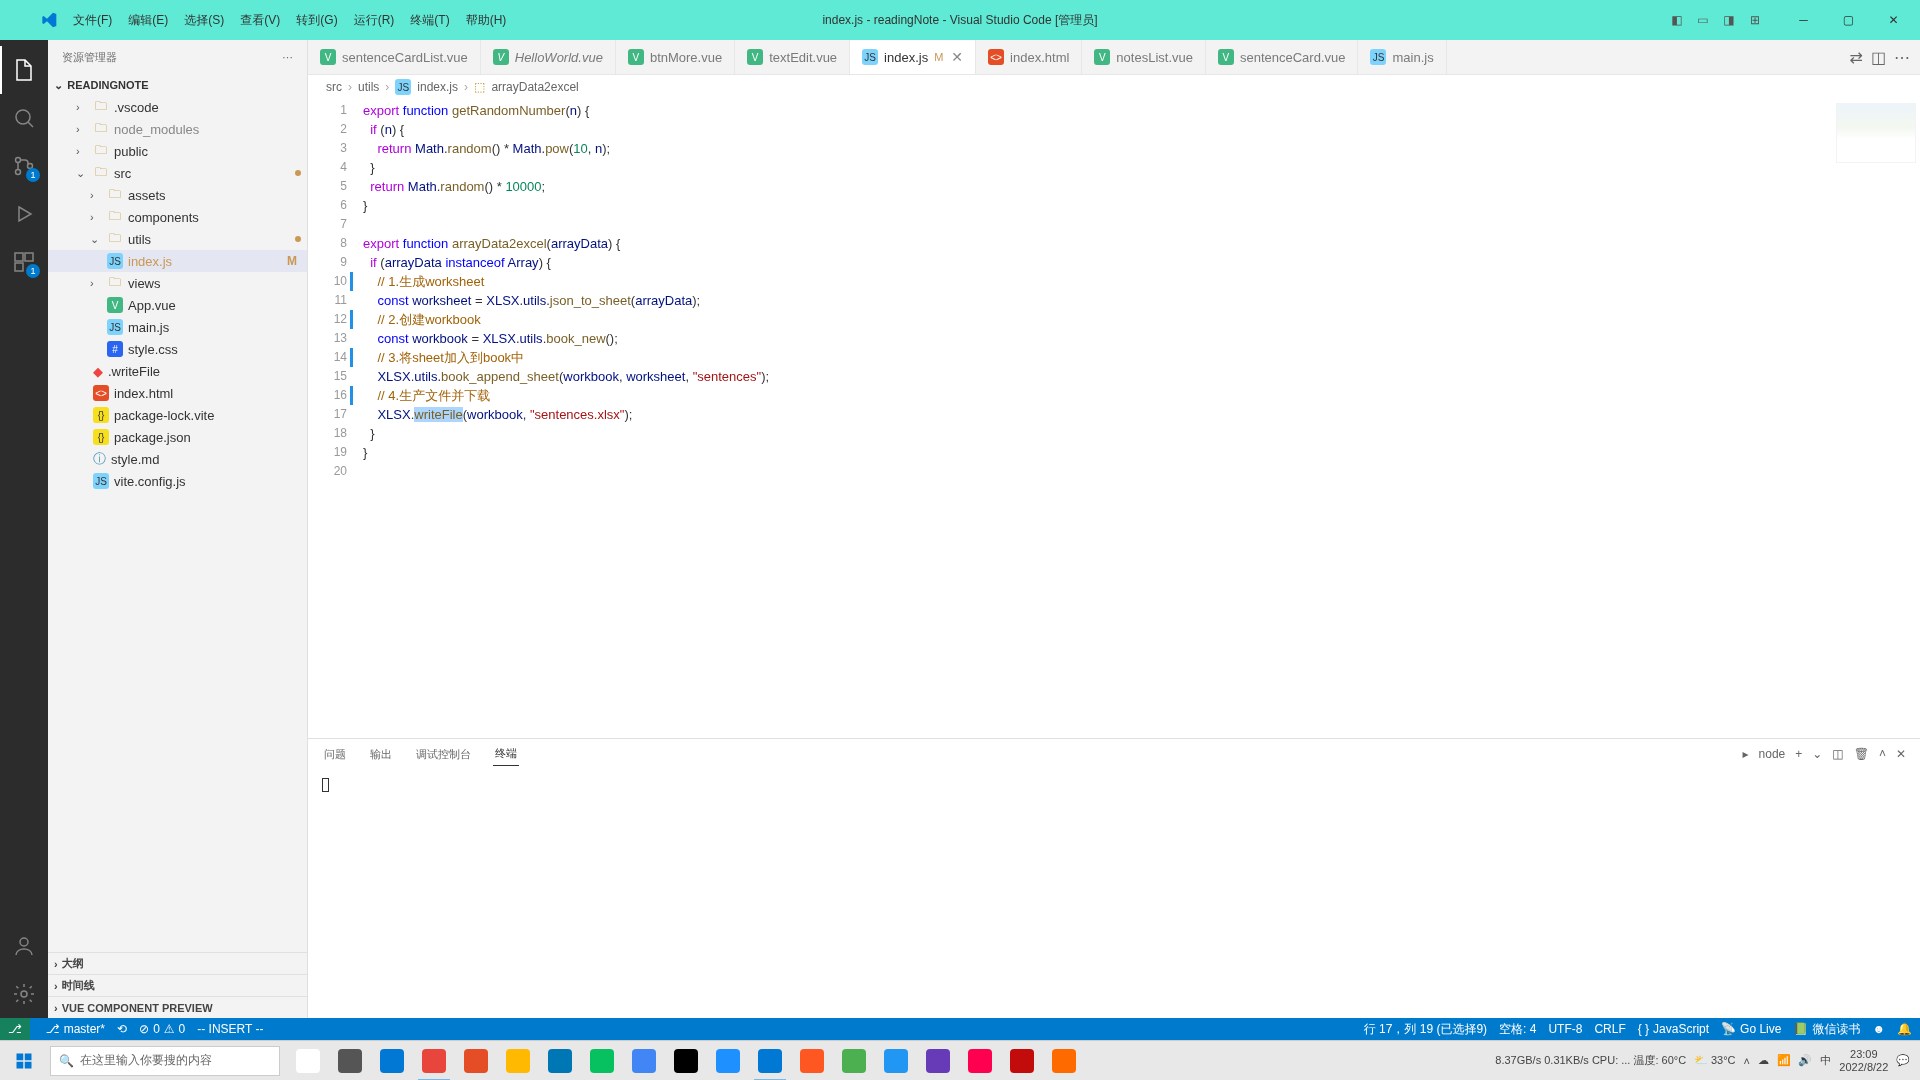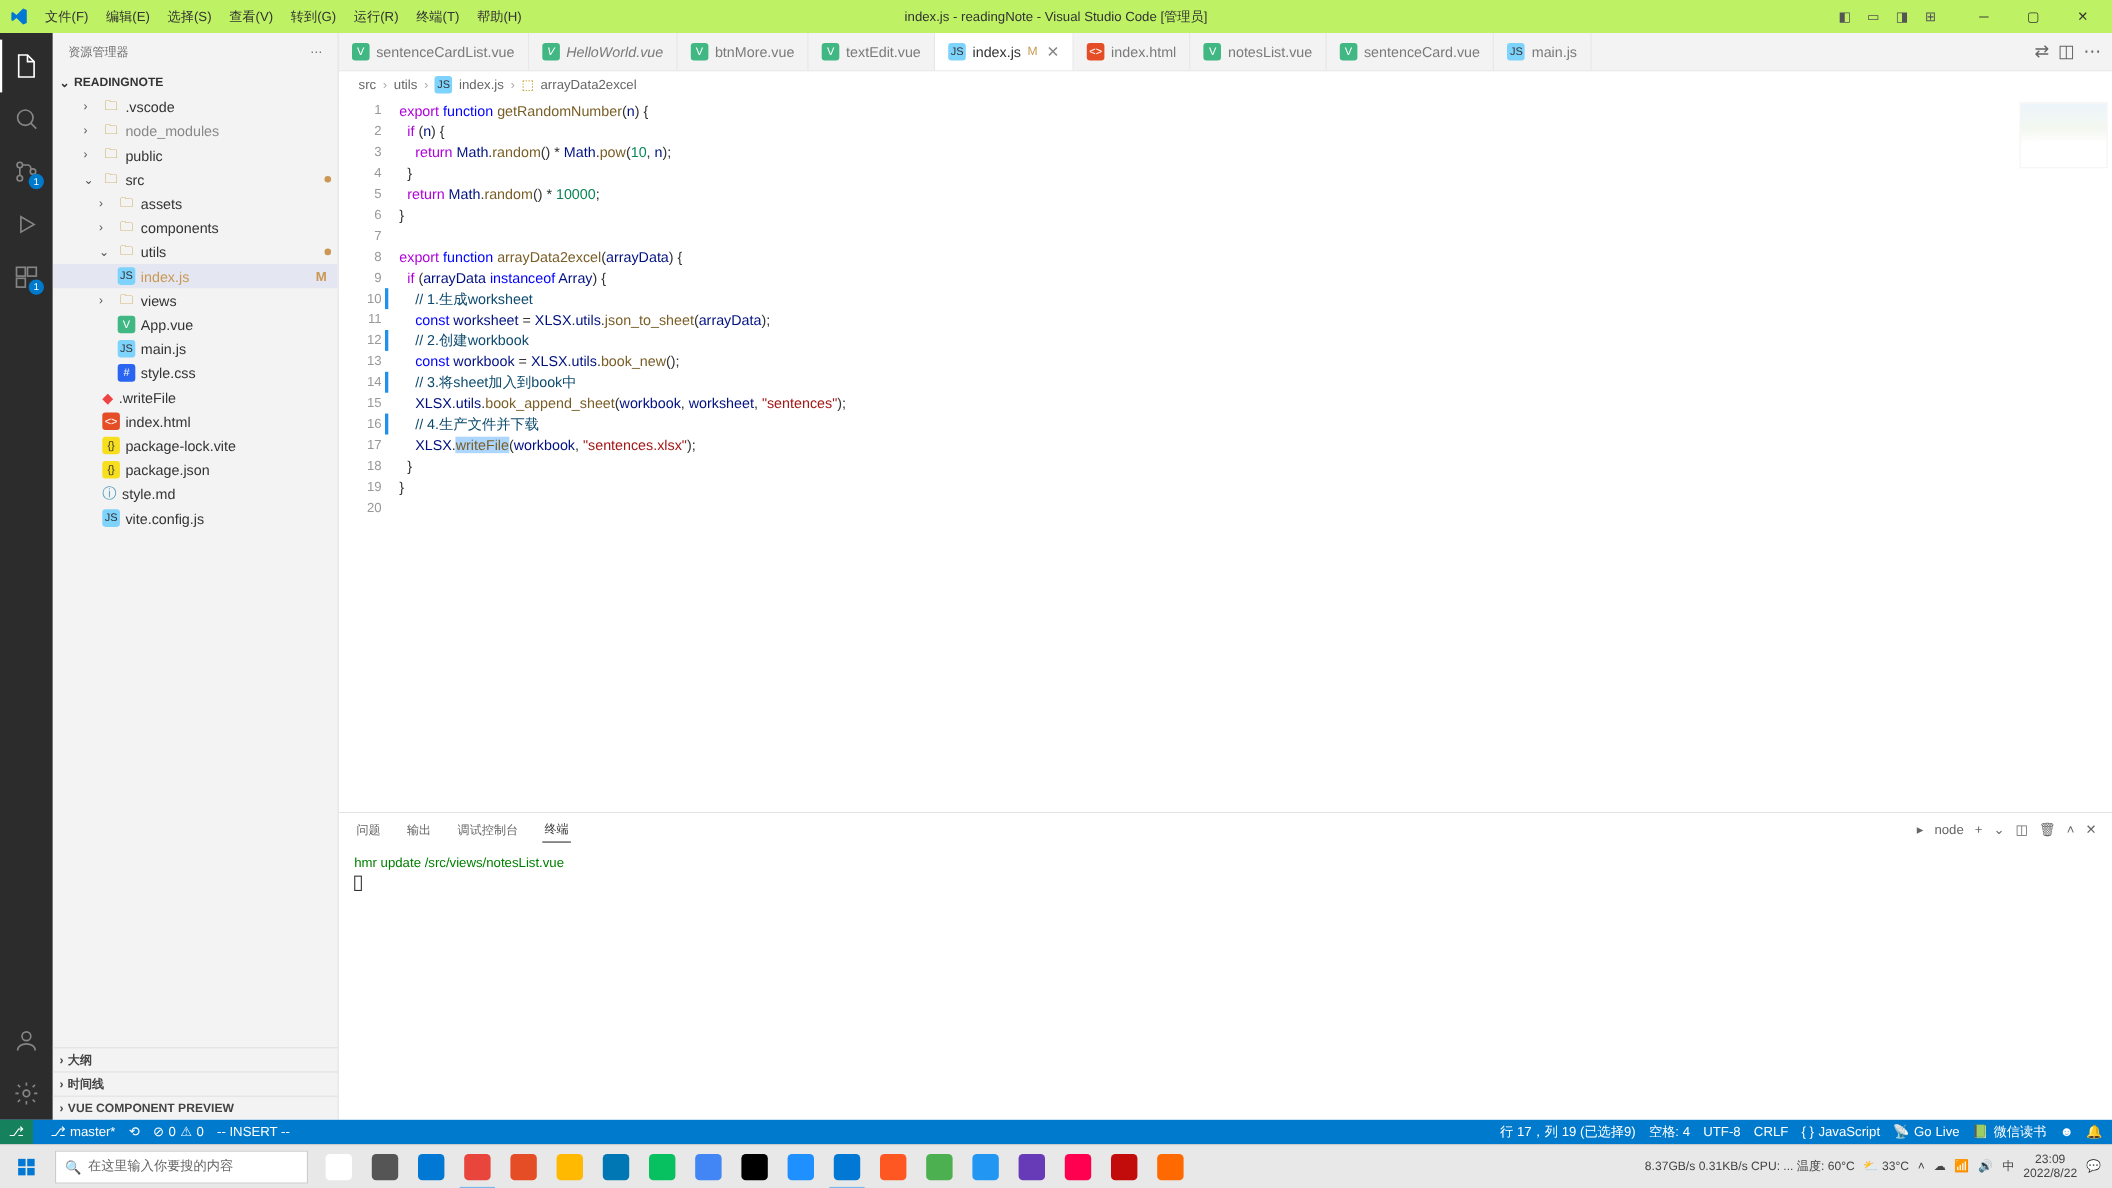--- a/index.html
+++ b/index.html
@@ -1,19 +1,19 @@
 <!DOCTYPE html>
 <html><head>
 <meta charset="utf-8">
 <style>
 * { margin: 0; padding: 0; box-sizing: border-box; font-family: "Segoe UI", "Microsoft YaHei", sans-serif; }
 body { width: 1920px; height: 1080px; overflow: hidden; background: #ffffff; display: flex; flex-direction: column; transform-origin: top left; }
 
 
-.titlebar { height: 30px; background: #bef264; display: flex; align-items: center; font-size: 12px; color: #333; position: relative; }
+.titlebar { height: 40px; background: #5eead4; display: flex; align-items: center; font-size: 12px; color: #333; position: relative; padding-left: 32px; }
 .titlebar .logo { width: 34px; display: flex; align-items: center; justify-content: center; }
 .titlebar .menu { display: flex; gap: 2px; }
 .titlebar .menu span { padding: 4px 7px; cursor: pointer; }
 .titlebar .center-title { position: absolute; left: 50%; transform: translateX(-50%); color: #333; }
 .titlebar .right-controls { margin-left: auto; display: flex; align-items: center; gap: 6px; padding-right: 4px; }
 .titlebar .right-controls .icon { width: 20px; height: 20px; display: flex; align-items: center; justify-content: center; color: #555; }
 .titlebar .wincontrols { display: flex; margin-left: 10px; }
 .titlebar .wincontrols div { width: 45px; height: 30px; display: flex; align-items: center; justify-content: center; color: #333; }
 
 
@@ -64,21 +64,21 @@
 .gutter .ln { height: 19px; position: relative; }
 .gutter .ln.mod::after { content: ""; position: absolute; right: -6px; top: 0; bottom: 0; width: 3px; background: #2090e8; }
 .code { flex: 1; font-family: Consolas, "Courier New", monospace; font-size: 13px; line-height: 19px; padding-top: 2px; white-space: pre; color: #333; }
 .code .line { height: 19px; }
 .kw { color: #af00db; }
 .kw2 { color: #0000ff; }
 .fn { color: #795e26; }
 .var { color: #001080; }
 .num { color: #098658; }
 .str { color: #a31515; }
-.cmt { color: #0c4a6e; }
+.cmt { color: #a16207; }
 .prop { color: #001080; }
 .sel { background: #add6ff; }
 .minimap { position: absolute; top: 4px; right: 4px; width: 80px; height: 60px; background: linear-gradient(#e7f1f9, #eef5ea 40%, #fff 60%); opacity: 0.7; border: 1px solid #eee; }
 
 
 .panel { height: 280px; border-top: 1px solid #e0e0e0; display: flex; flex-direction: column; background: #fff; }
 .panel-tabs { height: 30px; display: flex; align-items: center; padding: 0 14px; gap: 20px; font-size: 11px; color: #666; }
 .panel-tabs .ptab { padding: 4px 2px; cursor: pointer; }
 .panel-tabs .ptab.active { color: #333; border-bottom: 1px solid #333; }
 .panel-tabs .right { margin-left: auto; display: flex; align-items: center; gap: 10px; color: #666; font-size: 12px; }
@@ -414,21 +414,20 @@
             <span>node</span>
             <span>+</span>
             <span>⌄</span>
             <span>◫</span>
             <span>🗑</span>
             <span>˄</span>
             <span>✕</span>
           </div>
         </div>
         <div class="panel-body">
-          <div class="grn">hmr update /src/views/notesList.vue</div>
           <div><span class="cursor-block"></span></div>
         </div>
       </div>
     </div>
   </div>
 </div>
 
 <div class="statusbar">
   <div class="remote">⎇</div>
   <div class="item">⎇ <span>master*</span></div>

